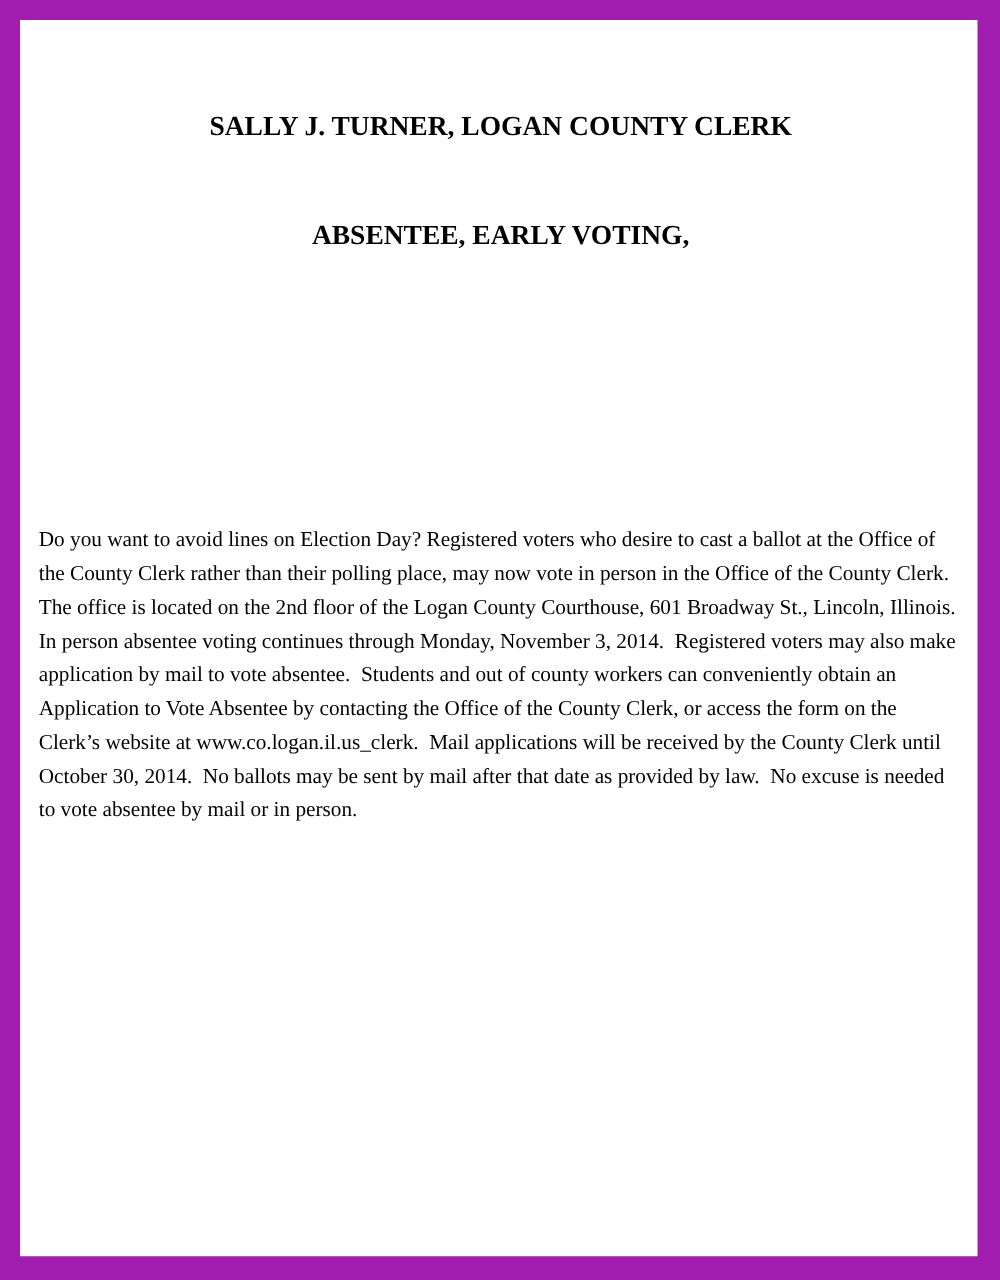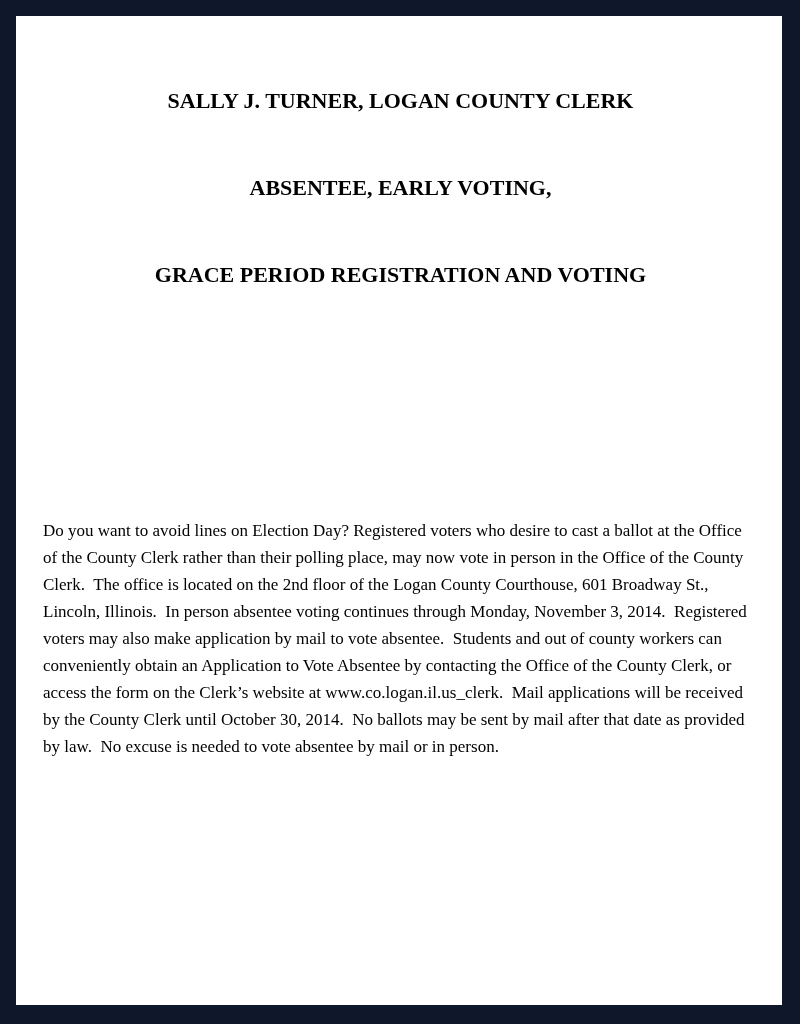--- a/index.html
+++ b/index.html
@@ -4,21 +4,21 @@
 <style>
   html, body {
     margin: 0;
     padding: 0;
     background: #555;
   }
   .canvas {
     position: relative;
     width: 800px;
     height: 1024px;
-    background: #0f172a;
+    background: #a21caf;
     overflow: hidden;
     font-family: "Liberation Serif", "DejaVu Serif", serif;
   }
   .page {
     position: absolute;
     left: 16px;
     top: 16px;
     right: 18px;
     bottom: 19px;
     background: #ffffff;
@@ -42,33 +42,32 @@
   .paragraph {
     margin: 0;
   }
   .paragraph.first {
     margin-top: 23px;
   }
   .paragraph + .paragraph {
     margin-top: 27px;
   }
   .text-block {
-    margin: 12px;
+    margin: 0;
   }
 </style>
 </head>
 <body>
 
 <div class="canvas">
   <div class="page">
 
     <div class="doc-title">
       <div>SALLY J. TURNER, LOGAN COUNTY CLERK</div>
       <div>ABSENTEE, EARLY VOTING,</div>
-      <div>GRACE PERIOD REGISTRATION AND VOTING</div>
     </div>
 
     <div class="body-text">
 
       <div class="paragraph first">
         <div class="text-block">Do you want to avoid lines on Election Day? Registered voters who desire to cast a ballot at the Office of the County Clerk rather than their polling place, may now vote in person in the Office of the County Clerk.  The office is located on the 2nd floor of the Logan County Courthouse, 601 Broadway St., Lincoln, Illinois.  In person absentee voting continues through Monday, November 3, 2014.  Registered voters may also make application by mail to vote absentee.  Students and out of county workers can conveniently obtain an Application to Vote Absentee by contacting the Office of the County Clerk, or access the form on the Clerk’s website at www.co.logan.il.us_clerk.  Mail applications will be received by the County Clerk until October 30, 2014.  No ballots may be sent by mail after that date as provided by law.  No excuse is needed to vote absentee by mail or in person.</div>
       </div>
 
       <div class="paragraph">
         

